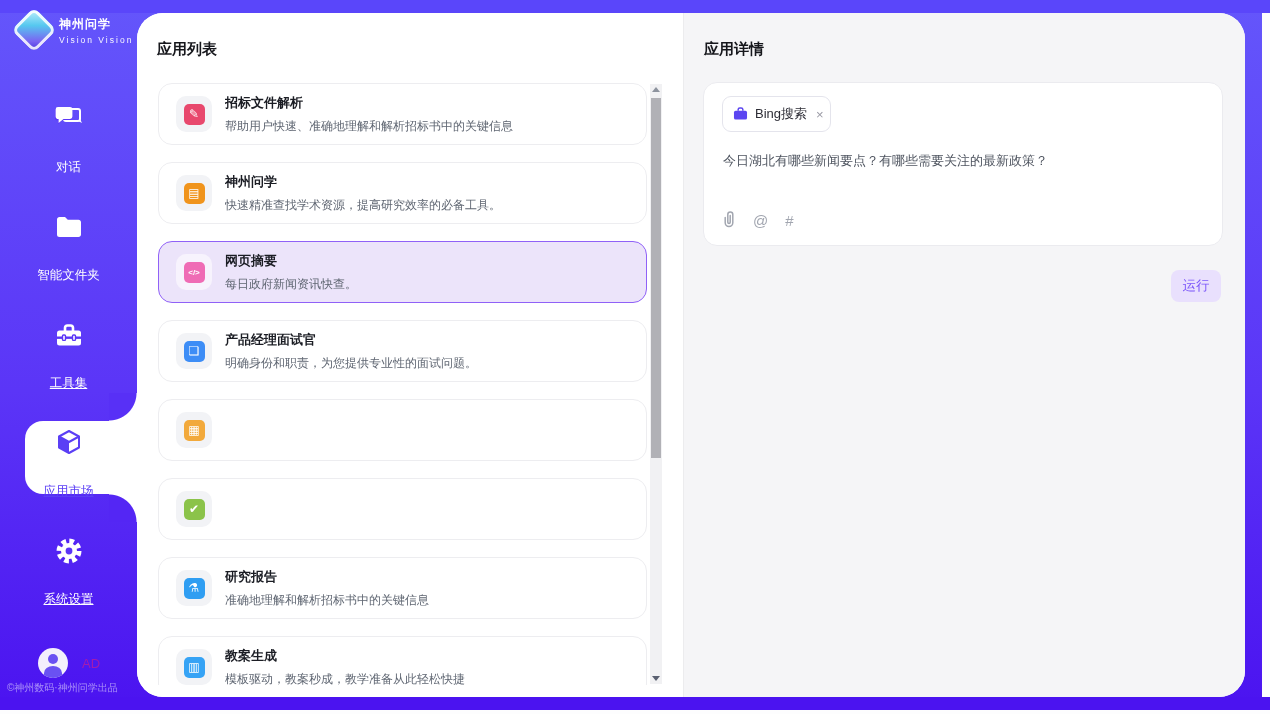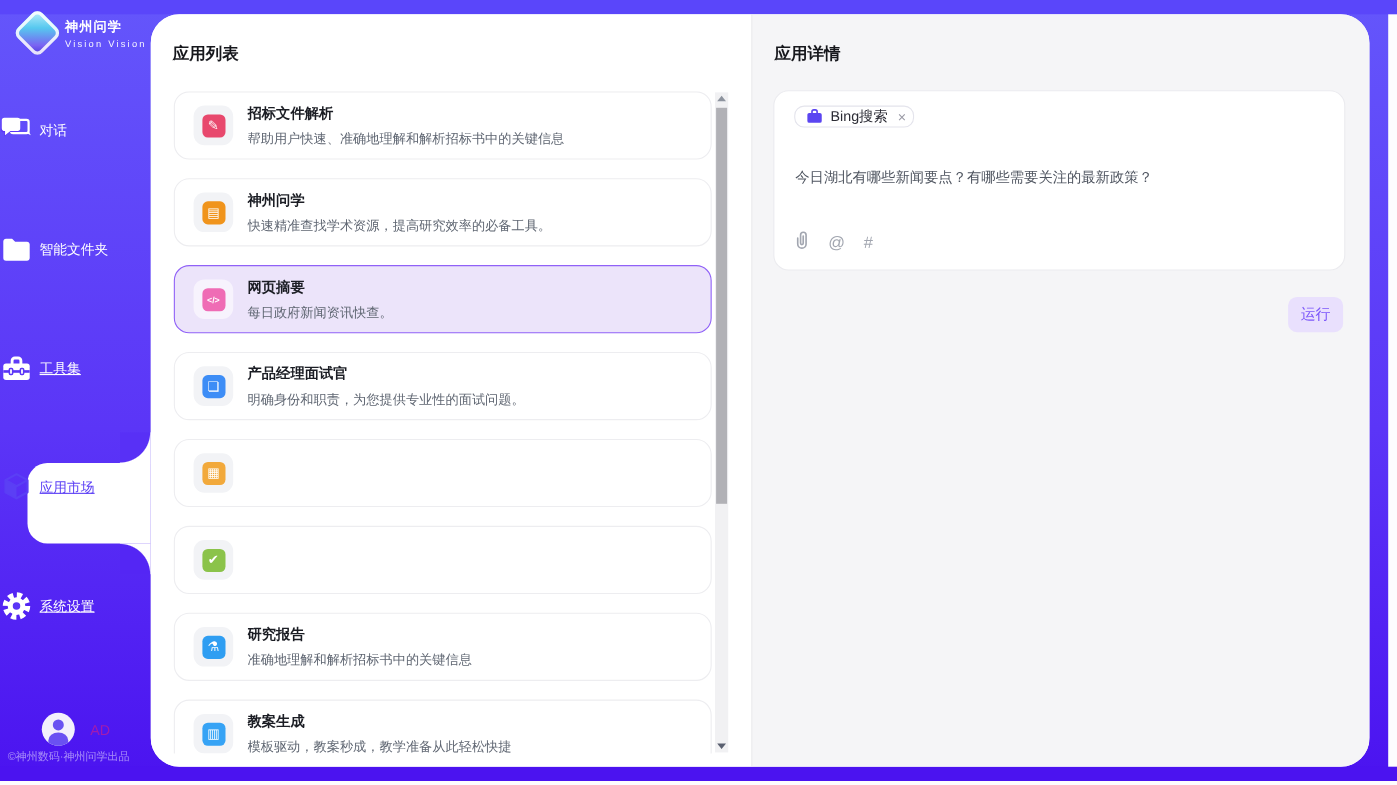--- a/index.html
+++ b/index.html
@@ -14,22 +14,22 @@
 
   
   .sidebar { position:absolute; left:0; top:0; width:137px; height:710px; color:#fff; }
   .logo { position:absolute; left:18px; top:14px; display:flex; align-items:center; gap:9px; }
   .logo-mark { width:32px; height:32px; transform:rotate(45deg); border-radius:7px;
     background:linear-gradient(135deg,#cef5fc 0%,#56c8ef 40%,#7a63f2 75%,#3b28d6 100%);
     box-shadow:inset 0 0 0 3px rgba(255,255,255,.85); display:block; }
   .brand { font-size:12px; font-weight:bold; letter-spacing:1px; }
   .brand-sub { font-size:8.5px; letter-spacing:2px; margin-top:2px; opacity:.95; }
 
-  .nav-item { position:absolute; left:0; width:137px; display:flex; flex-direction:row;
-    align-items:center; gap:6px; color:#fff; z-index:3; cursor:pointer; }
+  .nav-item { position:absolute; left:0; width:137px; display:flex; flex-direction:column;
+    align-items:center; gap:25px; color:#fff; z-index:3; cursor:pointer; }
   .nav-label { font-size:12.5px; }
   .nav-label.u { text-decoration:underline; }
   .nav-item.active { color:#5b3ff5; }
   .nav-icon { display:flex; align-items:center; justify-content:center; height:30px; }
 
   .active-pill { position:absolute; left:25px; top:421px; width:112px; height:73px;
     background:#fff; border-radius:18px 0 0 18px; z-index:2; }
   .curve { position:absolute; right:0; width:28px; height:28px; z-index:2; }
   .curve.top { top:393px; background:radial-gradient(circle at 0 0, #5830f6 0 27px, #fff 28px); }
   .curve.bot { top:494px; background:radial-gradient(circle at 0 100%, #5426f4 0 27px, #fff 28px); }
@@ -71,21 +71,21 @@
   .sb-arrow.down { bottom:0; }
   .tri-up { width:0; height:0; border-left:4px solid transparent; border-right:4px solid transparent; border-bottom:5px solid #8d939e; }
   .tri-down { width:0; height:0; border-left:4px solid transparent; border-right:4px solid transparent; border-top:5px solid #5a6070; }
   .sb-thumb { position:absolute; left:1px; top:14px; width:10px; height:360px; background:#b1b1b6; cursor:grab; }
 
   
   .detail-panel { position:absolute; left:546px; top:0; width:562px; height:684px;
     background:#f5f5f7; border-left:1px solid #ececee; }
   .composer-card { position:absolute; left:19px; top:69px; width:520px; height:164px;
     background:#fff; border:1px solid #ebebef; border-radius:14px; }
-  .tool-tag { position:absolute; left:18px; top:13px; height:20px; padding:0 6px 0 10px;
+  .tool-tag { position:absolute; left:18px; top:13px; height:36px; padding:0 6px 0 10px;
     display:inline-flex; align-items:center; gap:7px; background:#fff;
     border:1px solid #e4e4ec; border-radius:9px; }
   .tag-label { font-size:13px; color:#2c2c35; }
   .tag-close { font-size:13px; color:#9a9aa5; cursor:pointer; margin-left:2px; }
   .query-text { position:absolute; left:19px; top:69px; width:480px; font-size:13px; color:#4f5560; cursor:text; }
   .composer-icons { position:absolute; left:18px; bottom:14px; display:flex; align-items:center; gap:17px;
     color:#a2a6b0; font-size:15px; }
   .composer-icons span { cursor:pointer; }
   .run-btn { position:absolute; left:487px; top:257px; width:50px; height:32px;
     background:#e9e0fd; color:#7c57fa; font-size:13.5px; border:none; border-radius:8px; cursor:pointer;

